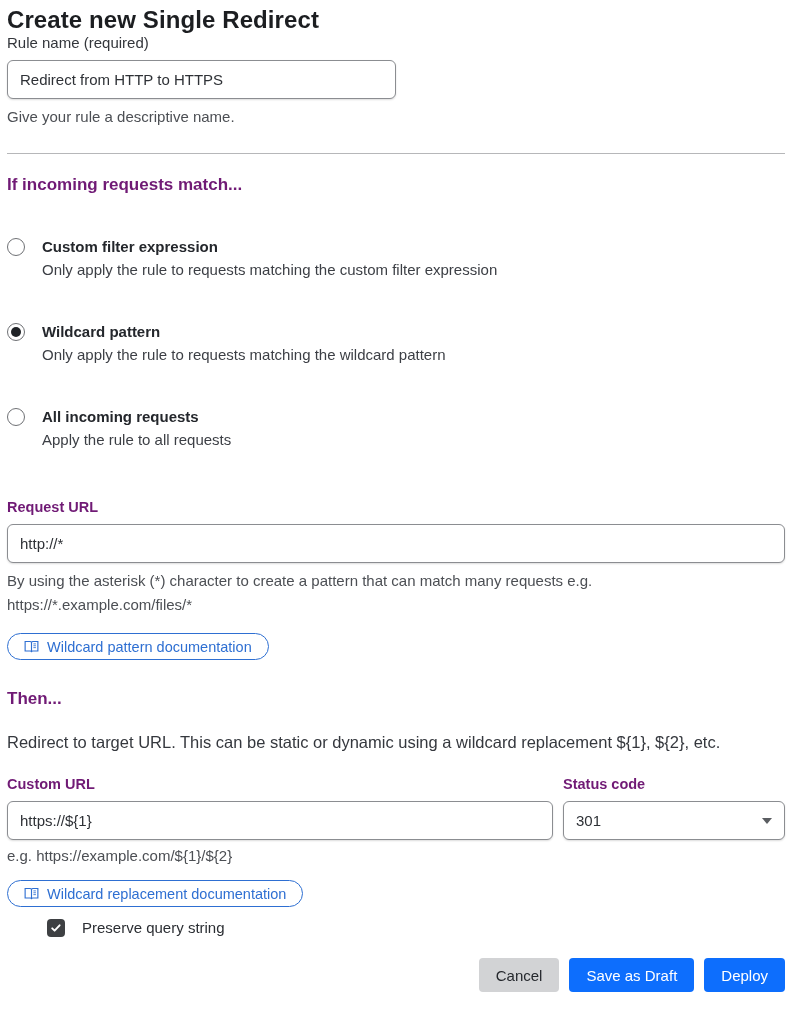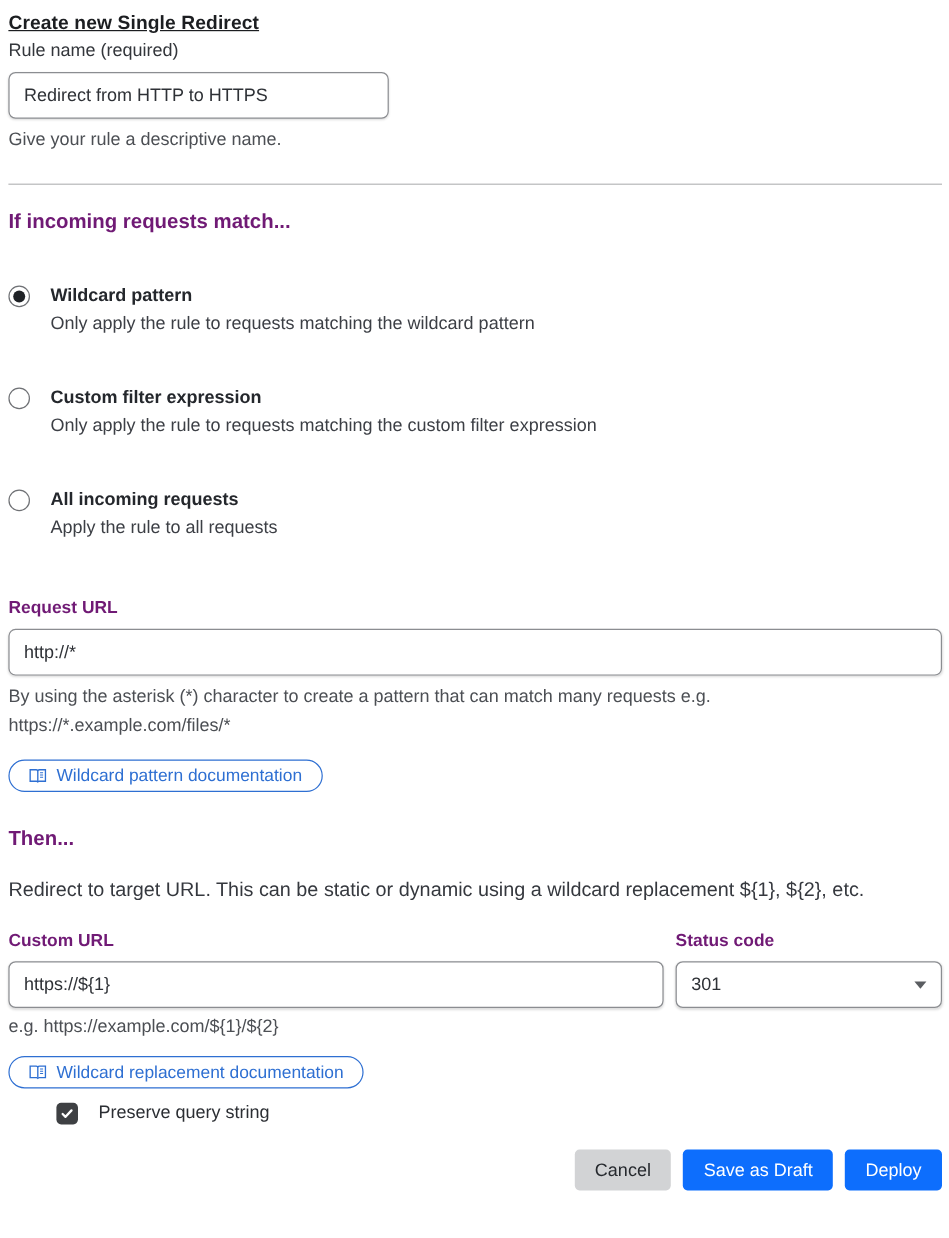--- a/index.html
+++ b/index.html
@@ -6,41 +6,40 @@
   html, body { background: #ffffff; }
   body {
     width: 791px; height: 1032px;
     font-family: "Liberation Sans", sans-serif;
     color: #26292e;
     overflow: hidden;
   }
   .page { padding: 6px 6px 0 7px; }
 
   h1.page-title {
-    font-size: 16px; line-height: 27px; font-weight: 700; color: #1c1e21;
+    font-size: 24px; line-height: 27px; font-weight: 700; color: #1c1e21;
     letter-spacing: .1px;
-    text-decoration: underline;
   }
 
   .field-label {
     font-size: 15px; color: #33363b; line-height: 20px;
   }
   .field-label.strong { font-weight: 700; color: #701a75; font-size: 14.5px; }
 
   .text-input {
     display: block; margin-top: 7px;
     height: 39px; padding: 0 12px;
     font-family: "Liberation Sans", sans-serif;
     font-size: 15px; color: #2e3136;
     background: #fff;
     border: 1px solid #8b8d91; border-radius: 6px;
     box-shadow: 0 1px 2px rgba(0,0,0,.14);
     outline: none; width: 100%;
   }
-  .text-input.rule-name { width: 317px; }
+  .text-input.rule-name { width: 389px; }
 
   .helper {
     margin-top: 6px; font-size: 15px; color: #4c4f54; line-height: 24px;
   }
 
   .divider {
     border: none; border-top: 1px solid #b6b7b9; margin-top: 24px;
   }
 
   h2.section-heading {
@@ -119,36 +118,36 @@
 
   <div class="field-label">Rule name (required)</div>
   <input class="text-input rule-name" type="text" value="Redirect from HTTP to HTTPS" style="">
   <div class="helper">Give your rule a descriptive name.</div>
 
   <hr class="divider">
 
   <h2 class="section-heading">If incoming requests match...</h2>
 
   <div class="radio-option">
+    <span class="radio">
+        <span class="dot"></span>
+      </span>
+    <div class="radio-text">
+      <div class="radio-label">Custom filter expression</div>
+      <div class="radio-desc">Only apply the rule to requests matching the custom filter expression</div>
+    </div>
+  </div>
+
+  <div class="radio-option">
     <span class="radio checked">
         <span class="dot"></span>
       </span>
     <div class="radio-text">
       <div class="radio-label">Wildcard pattern</div>
       <div class="radio-desc">Only apply the rule to requests matching the wildcard pattern</div>
-    </div>
-  </div>
-
-  <div class="radio-option">
-    <span class="radio">
-        <span class="dot"></span>
-      </span>
-    <div class="radio-text">
-      <div class="radio-label">Custom filter expression</div>
-      <div class="radio-desc">Only apply the rule to requests matching the custom filter expression</div>
     </div>
   </div>
 
   <div class="radio-option">
     <span class="radio">
         <span class="dot"></span>
       </span>
     <div class="radio-text">
       <div class="radio-label">All incoming requests</div>
       <div class="radio-desc">Apply the rule to all requests</div>

